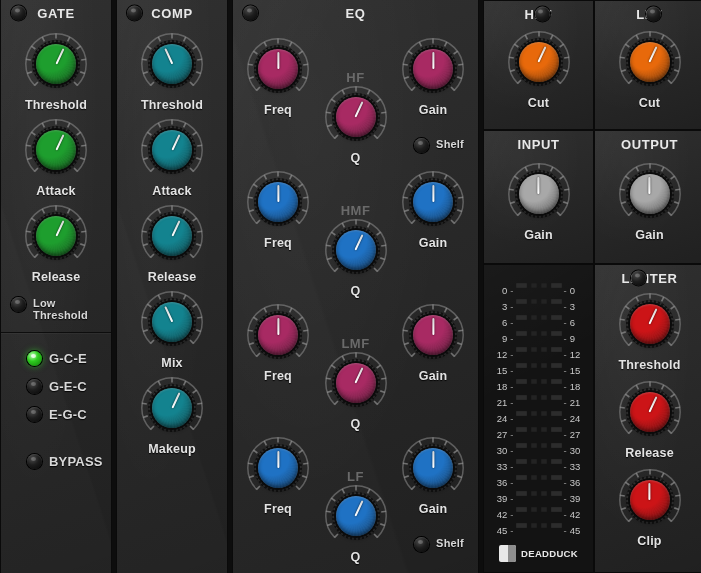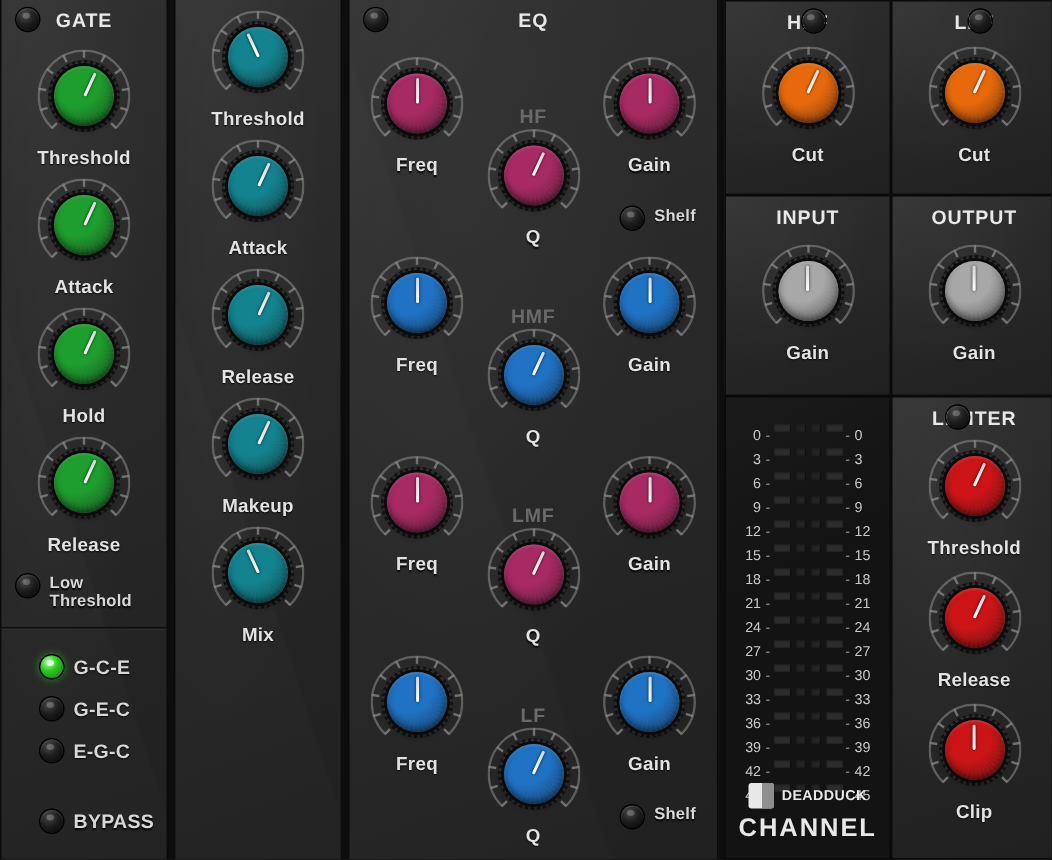--- a/index.html
+++ b/index.html
@@ -247,42 +247,20 @@
                 <line x1="51.63" y1="16.01" x2="55.68" y2="13.07" stroke="#8e8e8e" stroke-width="1.6" stroke-linecap="butt" opacity="0.72"></line>
                 <line x1="56.19" y1="27.01" x2="61.12" y2="26.23" stroke="#8e8e8e" stroke-width="1.6" stroke-linecap="butt" opacity="0.72"></line>
                 <line x1="55.25" y1="38.88" x2="60.01" y2="40.43" stroke="#8e8e8e" stroke-width="1.6" stroke-linecap="butt" opacity="0.72"></line>
                 <line x1="49.03" y1="49.03" x2="52.57" y2="52.57" stroke="#8e8e8e" stroke-width="1.6" stroke-linecap="butt" opacity="0.72"></line>
                 <path d="M 9.65 52.35 A 30.2 30.2 0 1 1 52.35 52.35" fill="none" stroke="#8e8e8e" stroke-width="1.5" opacity="0.55"></path>
               </svg>
               <div class="ring"></div>
               <div class="cap" style="background:radial-gradient(circle at 36% 28%, #1e9e2e 0%, #1e9e2e 42%, rgba(0,0,0,0.45) 140%);"></div>
               <div class="pointer" style="transform:rotate(205deg);"></div>
             </div>
-          <div class="knob-label">Hold</div>
-        </div>
-        <div class="knob-wrap k-item">
-          <div class="knob">
-              <svg width="62" height="62" viewBox="0 0 62 62">
-                <line x1="12.97" y1="49.03" x2="9.43" y2="52.57" stroke="#8e8e8e" stroke-width="1.6" stroke-linecap="butt" opacity="0.72"></line>
-                <line x1="6.75" y1="38.88" x2="1.99" y2="40.43" stroke="#8e8e8e" stroke-width="1.6" stroke-linecap="butt" opacity="0.72"></line>
-                <line x1="5.81" y1="27.01" x2="0.88" y2="26.23" stroke="#8e8e8e" stroke-width="1.6" stroke-linecap="butt" opacity="0.72"></line>
-                <line x1="10.37" y1="16.01" x2="6.32" y2="13.07" stroke="#8e8e8e" stroke-width="1.6" stroke-linecap="butt" opacity="0.72"></line>
-                <line x1="19.42" y1="8.28" x2="17.15" y2="3.82" stroke="#8e8e8e" stroke-width="1.6" stroke-linecap="butt" opacity="0.72"></line>
-                <line x1="31.00" y1="5.50" x2="31.00" y2="0.50" stroke="#8e8e8e" stroke-width="1.6" stroke-linecap="butt" opacity="0.72"></line>
-                <line x1="42.58" y1="8.28" x2="44.85" y2="3.82" stroke="#8e8e8e" stroke-width="1.6" stroke-linecap="butt" opacity="0.72"></line>
-                <line x1="51.63" y1="16.01" x2="55.68" y2="13.07" stroke="#8e8e8e" stroke-width="1.6" stroke-linecap="butt" opacity="0.72"></line>
-                <line x1="56.19" y1="27.01" x2="61.12" y2="26.23" stroke="#8e8e8e" stroke-width="1.6" stroke-linecap="butt" opacity="0.72"></line>
-                <line x1="55.25" y1="38.88" x2="60.01" y2="40.43" stroke="#8e8e8e" stroke-width="1.6" stroke-linecap="butt" opacity="0.72"></line>
-                <line x1="49.03" y1="49.03" x2="52.57" y2="52.57" stroke="#8e8e8e" stroke-width="1.6" stroke-linecap="butt" opacity="0.72"></line>
-                <path d="M 9.65 52.35 A 30.2 30.2 0 1 1 52.35 52.35" fill="none" stroke="#8e8e8e" stroke-width="1.5" opacity="0.55"></path>
-              </svg>
-              <div class="ring"></div>
-              <div class="cap" style="background:radial-gradient(circle at 36% 28%, #1e9e2e 0%, #1e9e2e 42%, rgba(0,0,0,0.45) 140%);"></div>
-              <div class="pointer" style="transform:rotate(205deg);"></div>
-            </div>
           <div class="knob-label">Release</div>
         </div>
       </div>
 
       <div class="toggle-row" style="margin:13px 0 0 10px;">
         <span class="led"></span>
         <span class="tlabel">Low Threshold</span>
       </div>
 
       <div class="divider" style="margin-top:11px;"></div>
@@ -305,20 +283,24 @@
           <span class="tlabel big">BYPASS</span>
         </div>
       </div>
     </div>
   </div>
 
   <div class="gap"></div>
 
   <div class="panel col-comp">
     <div style="position:relative;z-index:3;display:flex;flex-direction:column;height:100%;">
+      <div class="hdr">
+        <span class="led"></span>
+        <span>COMP</span>
+      </div>
       <div class="stack">
         <div class="knob-wrap k-item">
           <div class="knob">
               <svg width="62" height="62" viewBox="0 0 62 62">
                 <line x1="12.97" y1="49.03" x2="9.43" y2="52.57" stroke="#8e8e8e" stroke-width="1.6" stroke-linecap="butt" opacity="0.72"></line>
                 <line x1="6.75" y1="38.88" x2="1.99" y2="40.43" stroke="#8e8e8e" stroke-width="1.6" stroke-linecap="butt" opacity="0.72"></line>
                 <line x1="5.81" y1="27.01" x2="0.88" y2="26.23" stroke="#8e8e8e" stroke-width="1.6" stroke-linecap="butt" opacity="0.72"></line>
                 <line x1="10.37" y1="16.01" x2="6.32" y2="13.07" stroke="#8e8e8e" stroke-width="1.6" stroke-linecap="butt" opacity="0.72"></line>
                 <line x1="19.42" y1="8.28" x2="17.15" y2="3.82" stroke="#8e8e8e" stroke-width="1.6" stroke-linecap="butt" opacity="0.72"></line>
                 <line x1="31.00" y1="5.50" x2="31.00" y2="0.50" stroke="#8e8e8e" stroke-width="1.6" stroke-linecap="butt" opacity="0.72"></line>
@@ -390,45 +372,45 @@
                 <line x1="31.00" y1="5.50" x2="31.00" y2="0.50" stroke="#8e8e8e" stroke-width="1.6" stroke-linecap="butt" opacity="0.72"></line>
                 <line x1="42.58" y1="8.28" x2="44.85" y2="3.82" stroke="#8e8e8e" stroke-width="1.6" stroke-linecap="butt" opacity="0.72"></line>
                 <line x1="51.63" y1="16.01" x2="55.68" y2="13.07" stroke="#8e8e8e" stroke-width="1.6" stroke-linecap="butt" opacity="0.72"></line>
                 <line x1="56.19" y1="27.01" x2="61.12" y2="26.23" stroke="#8e8e8e" stroke-width="1.6" stroke-linecap="butt" opacity="0.72"></line>
                 <line x1="55.25" y1="38.88" x2="60.01" y2="40.43" stroke="#8e8e8e" stroke-width="1.6" stroke-linecap="butt" opacity="0.72"></line>
                 <line x1="49.03" y1="49.03" x2="52.57" y2="52.57" stroke="#8e8e8e" stroke-width="1.6" stroke-linecap="butt" opacity="0.72"></line>
                 <path d="M 9.65 52.35 A 30.2 30.2 0 1 1 52.35 52.35" fill="none" stroke="#8e8e8e" stroke-width="1.5" opacity="0.55"></path>
               </svg>
               <div class="ring"></div>
               <div class="cap" style="background:radial-gradient(circle at 36% 28%, #13838f 0%, #13838f 42%, rgba(0,0,0,0.45) 140%);"></div>
+              <div class="pointer" style="transform:rotate(155deg);"></div>
+            </div>
+          <div class="knob-label">Mix</div>
+        </div>
+        <div class="knob-wrap k-item">
+          <div class="knob">
+              <svg width="62" height="62" viewBox="0 0 62 62">
+                <line x1="12.97" y1="49.03" x2="9.43" y2="52.57" stroke="#8e8e8e" stroke-width="1.6" stroke-linecap="butt" opacity="0.72"></line>
+                <line x1="6.75" y1="38.88" x2="1.99" y2="40.43" stroke="#8e8e8e" stroke-width="1.6" stroke-linecap="butt" opacity="0.72"></line>
+                <line x1="5.81" y1="27.01" x2="0.88" y2="26.23" stroke="#8e8e8e" stroke-width="1.6" stroke-linecap="butt" opacity="0.72"></line>
+                <line x1="10.37" y1="16.01" x2="6.32" y2="13.07" stroke="#8e8e8e" stroke-width="1.6" stroke-linecap="butt" opacity="0.72"></line>
+                <line x1="19.42" y1="8.28" x2="17.15" y2="3.82" stroke="#8e8e8e" stroke-width="1.6" stroke-linecap="butt" opacity="0.72"></line>
+                <line x1="31.00" y1="5.50" x2="31.00" y2="0.50" stroke="#8e8e8e" stroke-width="1.6" stroke-linecap="butt" opacity="0.72"></line>
+                <line x1="42.58" y1="8.28" x2="44.85" y2="3.82" stroke="#8e8e8e" stroke-width="1.6" stroke-linecap="butt" opacity="0.72"></line>
+                <line x1="51.63" y1="16.01" x2="55.68" y2="13.07" stroke="#8e8e8e" stroke-width="1.6" stroke-linecap="butt" opacity="0.72"></line>
+                <line x1="56.19" y1="27.01" x2="61.12" y2="26.23" stroke="#8e8e8e" stroke-width="1.6" stroke-linecap="butt" opacity="0.72"></line>
+                <line x1="55.25" y1="38.88" x2="60.01" y2="40.43" stroke="#8e8e8e" stroke-width="1.6" stroke-linecap="butt" opacity="0.72"></line>
+                <line x1="49.03" y1="49.03" x2="52.57" y2="52.57" stroke="#8e8e8e" stroke-width="1.6" stroke-linecap="butt" opacity="0.72"></line>
+                <path d="M 9.65 52.35 A 30.2 30.2 0 1 1 52.35 52.35" fill="none" stroke="#8e8e8e" stroke-width="1.5" opacity="0.55"></path>
+              </svg>
+              <div class="ring"></div>
+              <div class="cap" style="background:radial-gradient(circle at 36% 28%, #13838f 0%, #13838f 42%, rgba(0,0,0,0.45) 140%);"></div>
               <div class="pointer" style="transform:rotate(205deg);"></div>
             </div>
           <div class="knob-label">Makeup</div>
-        </div>
-        <div class="knob-wrap k-item">
-          <div class="knob">
-              <svg width="62" height="62" viewBox="0 0 62 62">
-                <line x1="12.97" y1="49.03" x2="9.43" y2="52.57" stroke="#8e8e8e" stroke-width="1.6" stroke-linecap="butt" opacity="0.72"></line>
-                <line x1="6.75" y1="38.88" x2="1.99" y2="40.43" stroke="#8e8e8e" stroke-width="1.6" stroke-linecap="butt" opacity="0.72"></line>
-                <line x1="5.81" y1="27.01" x2="0.88" y2="26.23" stroke="#8e8e8e" stroke-width="1.6" stroke-linecap="butt" opacity="0.72"></line>
-                <line x1="10.37" y1="16.01" x2="6.32" y2="13.07" stroke="#8e8e8e" stroke-width="1.6" stroke-linecap="butt" opacity="0.72"></line>
-                <line x1="19.42" y1="8.28" x2="17.15" y2="3.82" stroke="#8e8e8e" stroke-width="1.6" stroke-linecap="butt" opacity="0.72"></line>
-                <line x1="31.00" y1="5.50" x2="31.00" y2="0.50" stroke="#8e8e8e" stroke-width="1.6" stroke-linecap="butt" opacity="0.72"></line>
-                <line x1="42.58" y1="8.28" x2="44.85" y2="3.82" stroke="#8e8e8e" stroke-width="1.6" stroke-linecap="butt" opacity="0.72"></line>
-                <line x1="51.63" y1="16.01" x2="55.68" y2="13.07" stroke="#8e8e8e" stroke-width="1.6" stroke-linecap="butt" opacity="0.72"></line>
-                <line x1="56.19" y1="27.01" x2="61.12" y2="26.23" stroke="#8e8e8e" stroke-width="1.6" stroke-linecap="butt" opacity="0.72"></line>
-                <line x1="55.25" y1="38.88" x2="60.01" y2="40.43" stroke="#8e8e8e" stroke-width="1.6" stroke-linecap="butt" opacity="0.72"></line>
-                <line x1="49.03" y1="49.03" x2="52.57" y2="52.57" stroke="#8e8e8e" stroke-width="1.6" stroke-linecap="butt" opacity="0.72"></line>
-                <path d="M 9.65 52.35 A 30.2 30.2 0 1 1 52.35 52.35" fill="none" stroke="#8e8e8e" stroke-width="1.5" opacity="0.55"></path>
-              </svg>
-              <div class="ring"></div>
-              <div class="cap" style="background:radial-gradient(circle at 36% 28%, #13838f 0%, #13838f 42%, rgba(0,0,0,0.45) 140%);"></div>
-              <div class="pointer" style="transform:rotate(155deg);"></div>
-            </div>
-          <div class="knob-label">Mix</div>
         </div>
       </div>
     </div>
   </div>
 
   <div class="gap"></div>
 
   <div class="panel col-eq">
     <div style="position:relative;z-index:3;height:100%;">
       <div class="hdr">
@@ -1065,21 +1047,20 @@
             </div>
         </div>
         <div class="logo">
           <div class="logo-top">
             <span class="logo-mark"></span>
             <span class="logo-text">
               <span>DEAD</span>
               <span>DUCK</span>
             </span>
           </div>
-          <div class="logo-name">CHANNEL</div>
         </div>
       </div>
 
       <div class="rcell" style="width:111px;">
         <div class="inner">
           <div class="hdr">
             <span class="led"></span>
             <span>LIMITER</span>
           </div>
           <div class="knob-wrap" style="margin-top:2px;">

